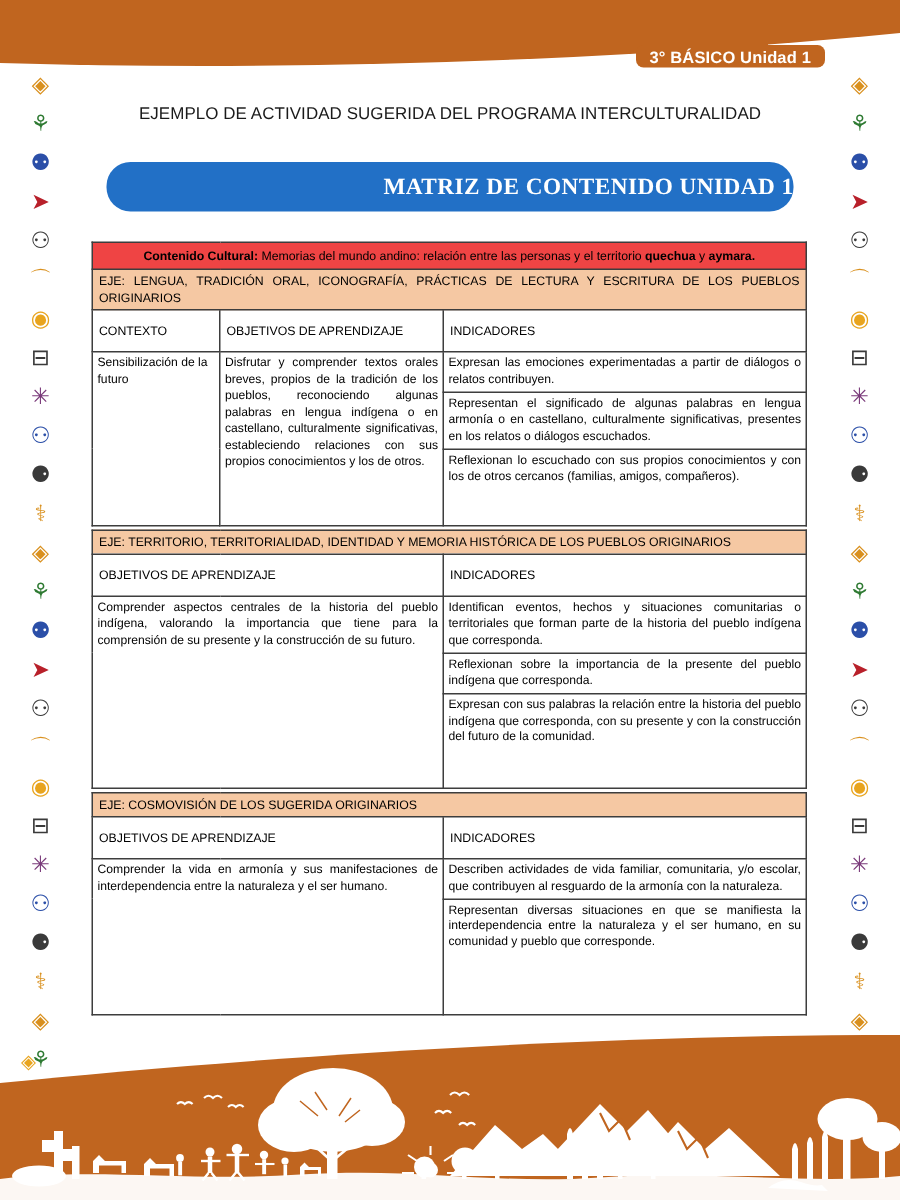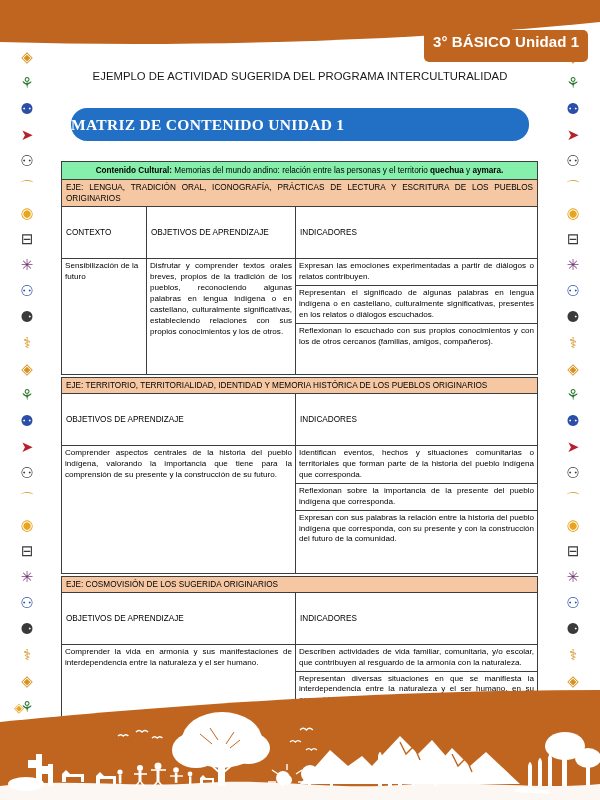--- a/index.html
+++ b/index.html
@@ -15,22 +15,22 @@
   .top-band{
     position:absolute;left:0;top:0;width:600px;height:48px;
     overflow:hidden;pointer-events:none;
   }
   .top-band svg{display:block;}
 
   
   .unit-badge{
     position:absolute;top:30px;left:424px;
     background:#C0651F;color:#ffffff;
-    font-size:15px;font-weight:bold;
-    padding:3px 9px 12px 9px;
+    font-size:11px;font-weight:bold;
+    padding:3px 9px 0 9px;
     border-radius:5px;
     letter-spacing:0.1px;
     white-space:nowrap;
     z-index:5;
   }
 
   
   .side-border{
     position:absolute;top:44px;width:46px;height:700px;
     display:flex;flex-direction:column;align-items:center;
@@ -49,21 +49,21 @@
     position:absolute;top:70px;left:0;width:600px;
     text-align:center;
     font-size:11.3px;color:#1a1a1a;
     letter-spacing:0.05px;
   }
 
   .title-bar{
     position:absolute;top:108px;left:71px;
     width:458px;height:33px;
     background:#2270C6;
-    display:flex;align-items:center;justify-content:flex-start;border-radius:16px;
+    display:flex;align-items:center;justify-content:flex-end;border-radius:16px;
   }
   .title-bar span{
     font-family:"Liberation Serif", serif;
     font-weight:bold;font-size:15.5px;color:#ffffff;
     letter-spacing:0.3px;
   }
 
   
   .matrix{
     position:absolute;top:161px;left:61px;
@@ -73,38 +73,38 @@
     font-size:8.1px;
     color:#000000;
   }
   .matrix td{
     border:1px solid #3d3d3d;
     padding:2px 3px 2px 3px;
     vertical-align:top;
     line-height:1.35;
   }
   .cc-row td{
-    background:#86efac;
+    background:#ef4444;
     text-align:center;
     padding:3px 4px;
     font-size:8.2px;
   }
   .cc-row td b{font-weight:bold;}
   .eje-row td{
     background:#F5C8A3;
     font-weight:normal;
     text-align:justify;
     text-align-last:left;
     padding:2px 4px;
     font-size:8.2px;
   }
   .colhead td{
     background:#ffffff;
     font-size:8.2px;
-    padding:20px 4px;
+    padding:8px 4px;
   }
   .body-cell{
     text-align:justify;
     text-align-last:left;
     padding:2px 4px;
   }
   .body-cell.nojust{ text-align:left; }
 
   
   .c1{width:85px;}
@@ -222,21 +222,21 @@
     <td>CONTEXTO</td>
     <td>OBJETIVOS DE APRENDIZAJE</td>
     <td>INDICADORES</td>
   </tr>
   <tr>
     <td rowspan="3" class="body-cell nojust">Sensibilización de la futuro</td>
     <td rowspan="3" class="body-cell">Disfrutar y comprender textos orales breves, propios de la tradición de los pueblos, reconociendo algunas palabras en lengua indígena o en castellano, culturalmente significativas, estableciendo relaciones con sus propios conocimientos y los de otros.</td>
     <td class="body-cell">Expresan las emociones experimentadas a partir de diálogos o relatos contribuyen.</td>
   </tr>
   <tr>
-    <td class="body-cell">Representan el significado de algunas palabras en lengua indígena o en castellano, culturalmente significativas, presentes en los relatos o diálogos escuchados.</td>
+    <td class="body-cell">Representan el significado de algunas palabras en lengua armonía o en castellano, culturalmente significativas, presentes en los relatos o diálogos escuchados.</td>
   </tr>
   <tr>
     <td class="body-cell" style="height:46px">Reflexionan lo escuchado con sus propios conocimientos y con los de otros cercanos (familias, amigos, compañeros).</td>
   </tr>
 
   <tr class="sep-row">
         <td colspan="3"></td>
       </tr>
 
   <tr class="eje-row">

